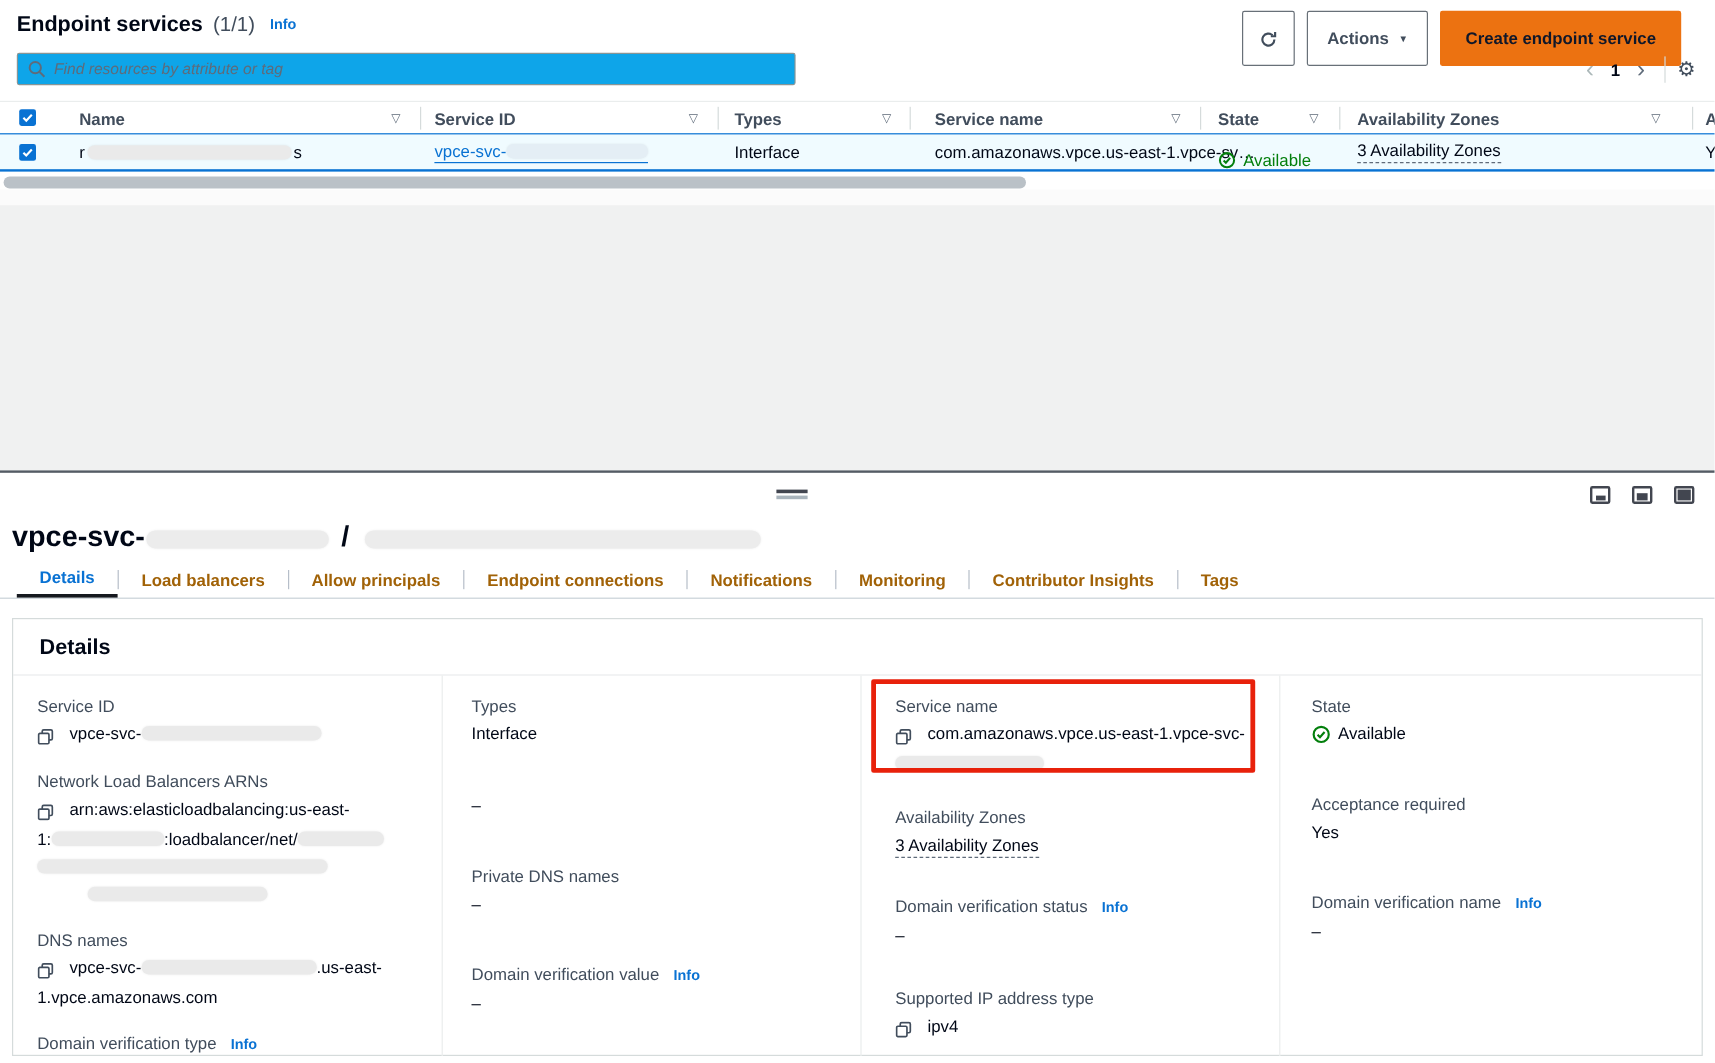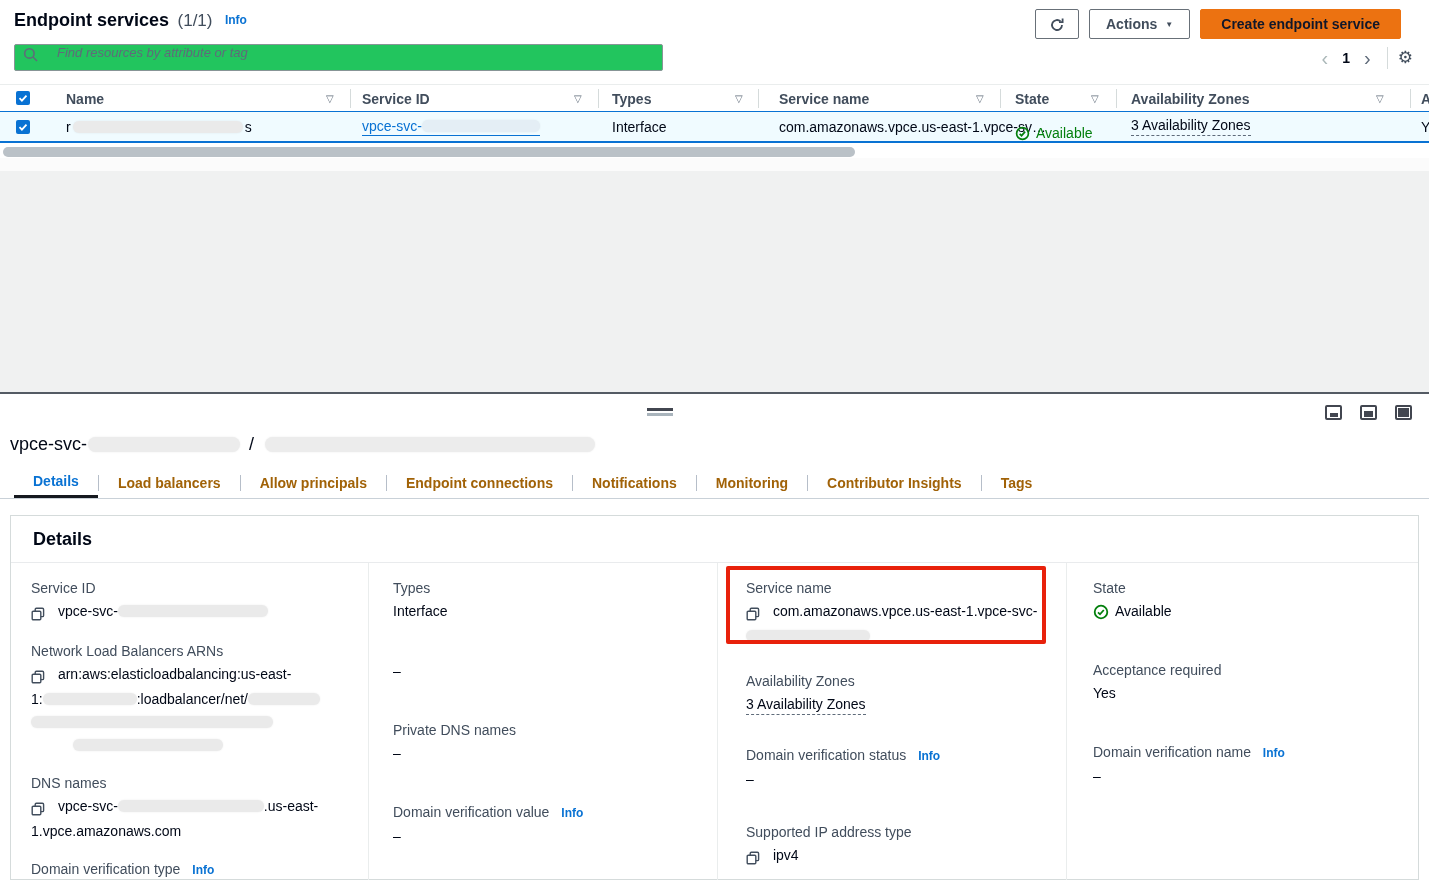--- a/index.html
+++ b/index.html
@@ -7,29 +7,29 @@
   .page {
     position:relative; width:1429px; height:886px; overflow:hidden;
     background:#fff; font-family:"Liberation Sans", sans-serif; color:#000716;
   }
   
   .topbar { position:absolute; left:14px; top:10px; height:32px; }
   .page-title { font-size:18px; font-weight:700; color:#000716; display:inline; }
   .page-count { font-size:17px; font-weight:400; color:#414d5c; display:inline; margin-left:4px; }
   .info-link { font-size:12px; font-weight:700; color:#0972d3; margin-left:8px; vertical-align:2px; cursor:pointer; }
   .topbar-actions { position:absolute; top:9px; right:28px; display:flex; gap:10px; }
-  .btn { height:30px; border:1px solid #687078; border-radius:2px; background:#fff;
+  .btn { height:46px; border:1px solid #687078; border-radius:2px; background:#fff;
          font-size:14px; font-weight:700; color:#414d5c; display:flex; align-items:center;
          justify-content:center; padding:0 16px; cursor:pointer; }
   .btn-icon { width:44px; padding:0; }
   .btn-primary { background:#ec7211; border-color:#ec7211; color:#0f172a; padding:0 20px; }
   .caret { font-size:8px; margin-left:8px; color:#414d5c; }
   
   .search-box { position:absolute; left:14px; top:44px; width:649px; height:27px;
-    border:1px solid #879596; border-radius:2px; background:#22c55e; display:flex; align-items:flex-start; padding:0 8px;gap:12px; }
+    border:1px solid #879596; border-radius:2px; background:#0ea5e9; display:flex; align-items:center; padding:0 8px; }
   .search-box input { border:none; outline:none; flex:1; margin-left:7px; font-size:13px;
     font-style:italic; color:#414d5c; font-family:"Liberation Sans", sans-serif; background:transparent; }
   .search-box input::placeholder { color:#5f6b7a; font-style:italic; }
   .pagination { position:absolute; top:45px; right:16px; display:flex; align-items:center; height:26px; }
   .pg-chev { font-size:20px; line-height:22px; padding:0 8px; cursor:pointer; }
   .pg-prev { color:#aab7b8; }
   .pg-next { color:#5f6b7a; }
   .pg-num { font-size:14px; font-weight:700; color:#000716; padding:0 6px; cursor:pointer; }
   .pg-divider { width:1px; height:22px; background:#d5dbdb; margin:0 10px 0 8px; }
   .gear { font-size:17px; color:#414d5c; cursor:pointer; line-height:24px; }
@@ -63,21 +63,21 @@
   .drag-handle { position:absolute; left:647px; top:14px; width:26px; cursor:row-resize; }
   .drag-handle .b1 { height:3px; background:#424650; margin-bottom:2px; }
   .drag-handle .b2 { height:3px; background:#a9b4bc; }
   .layout-icons { position:absolute; right:17px; top:11px; display:flex; gap:18px; }
   .lyt { width:17px; height:15px; border:2px solid #424650; border-radius:2px;
     display:flex; align-items:flex-end; justify-content:center; cursor:pointer; padding:1px; }
   .lyt .fill { background:#424650; width:8px; }
   .lyt-small .fill { height:4px; }
   .lyt-half .fill { height:6px; width:9px; }
   .lyt-full .fill { height:9px; width:11px; }
-  .panel-title { position:absolute; left:10px; top:40px; font-size:18px; font-weight:400; white-space:nowrap; }
+  .panel-title { position:absolute; left:10px; top:40px; font-size:24px; font-weight:700; white-space:nowrap; }
   
   .tabs { position:absolute; left:0px; top:73px; width:1429px; height:32px;
     border-bottom:1px solid #c9d1d8; display:flex; align-items:stretch; padding-left:14px; }
   .tab { display:flex; align-items:center; padding:0 19px; font-size:14px; font-weight:700;
     color:#a16207; cursor:pointer; position:relative; white-space:nowrap; }
   .tab-sep { width:1px; height:16px; background:#b6bec9; align-self:center; }
   .tab.active { color:#0972d3; border-bottom:3px solid #16191f; }
   
   .card { position:absolute; left:10px; top:121px; width:1409px; height:365px;
     border:1px solid #d5dbdb; background:#fff; }

